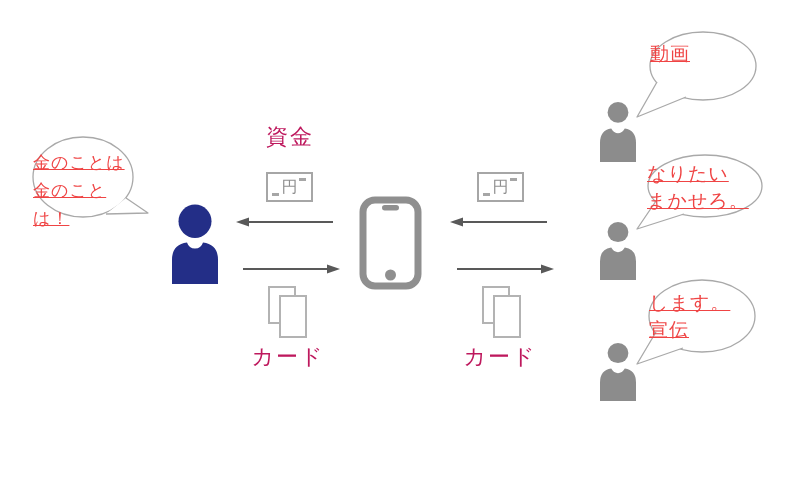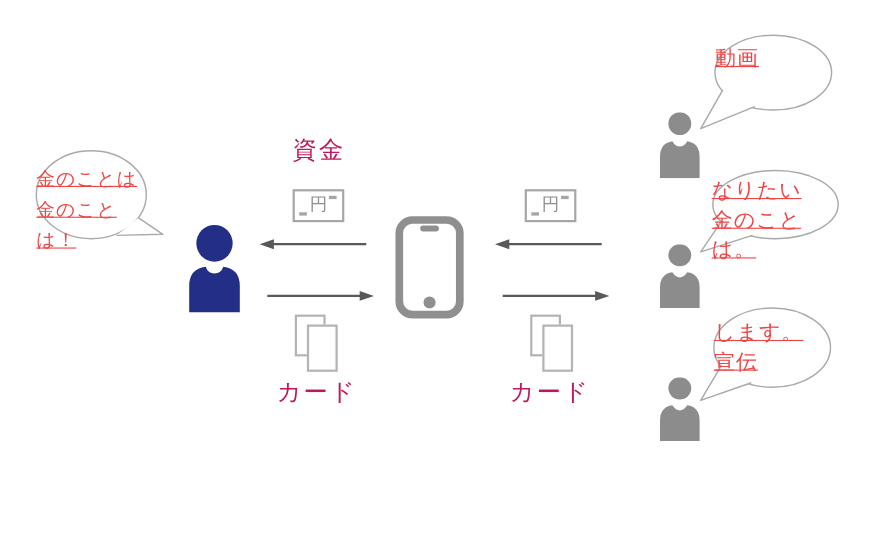--- a/index.html
+++ b/index.html
@@ -114,21 +114,21 @@
       <path d="M5,150 L5,102 Q5,70 33,66 Q40,78 50,78 Q60,78 67,66 Q95,70 95,102 L95,150 Z"></path>
     </g>
   </svg>
 
   <svg class="abs" style="left:630px;top:152px" width="140" height="88" viewBox="0 0 140 88">
     <ellipse class="bubble-shape" cx="75" cy="34" rx="57" ry="31"></ellipse>
     <path class="bubble-tail" d="M26,49 L7,77 L54,62"></path>
   </svg>
   <div class="bubble-text" style="left:647px;top:160px;width:117px">
     <div>なりたい</div>
-    <div>金のことは。</div>
+    <div>まかせろ。</div>
   </div>
   <svg class="abs" style="left:598px;top:222px" width="40" height="58" viewBox="0 0 100 150" preserveAspectRatio="none">
     <g fill="#8c8c8c">
       <circle cx="50" cy="26" r="26"></circle>
       <path d="M5,150 L5,102 Q5,70 33,66 Q40,78 50,78 Q60,78 67,66 Q95,70 95,102 L95,150 Z"></path>
     </g>
   </svg>
 
   <svg class="abs" style="left:630px;top:276px" width="135" height="95" viewBox="0 0 135 95">
     <ellipse class="bubble-shape" cx="72" cy="40" rx="53" ry="36"></ellipse>

